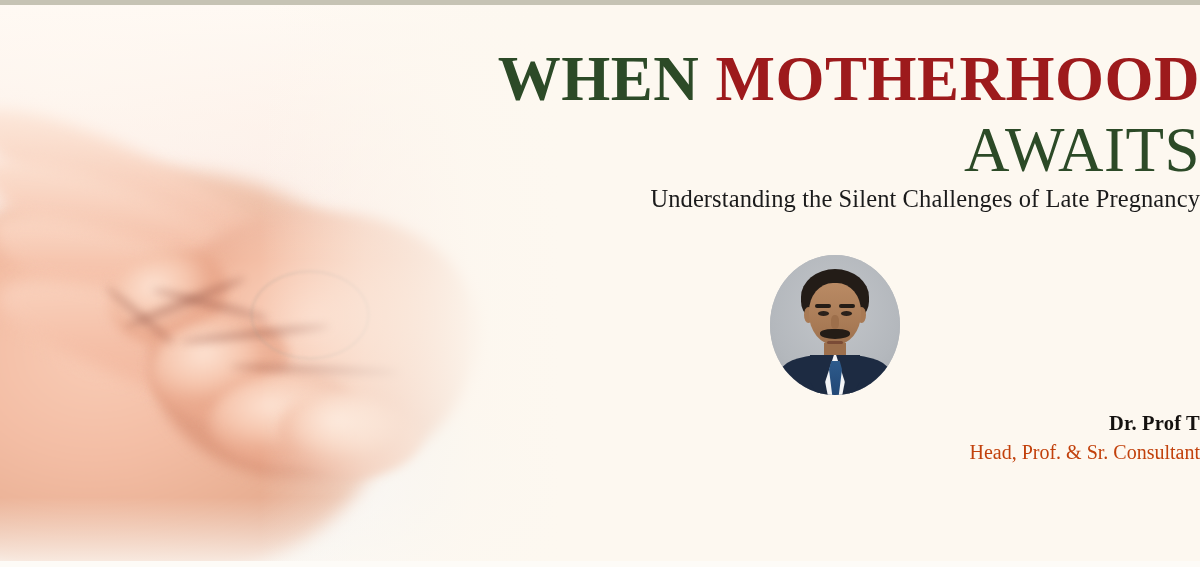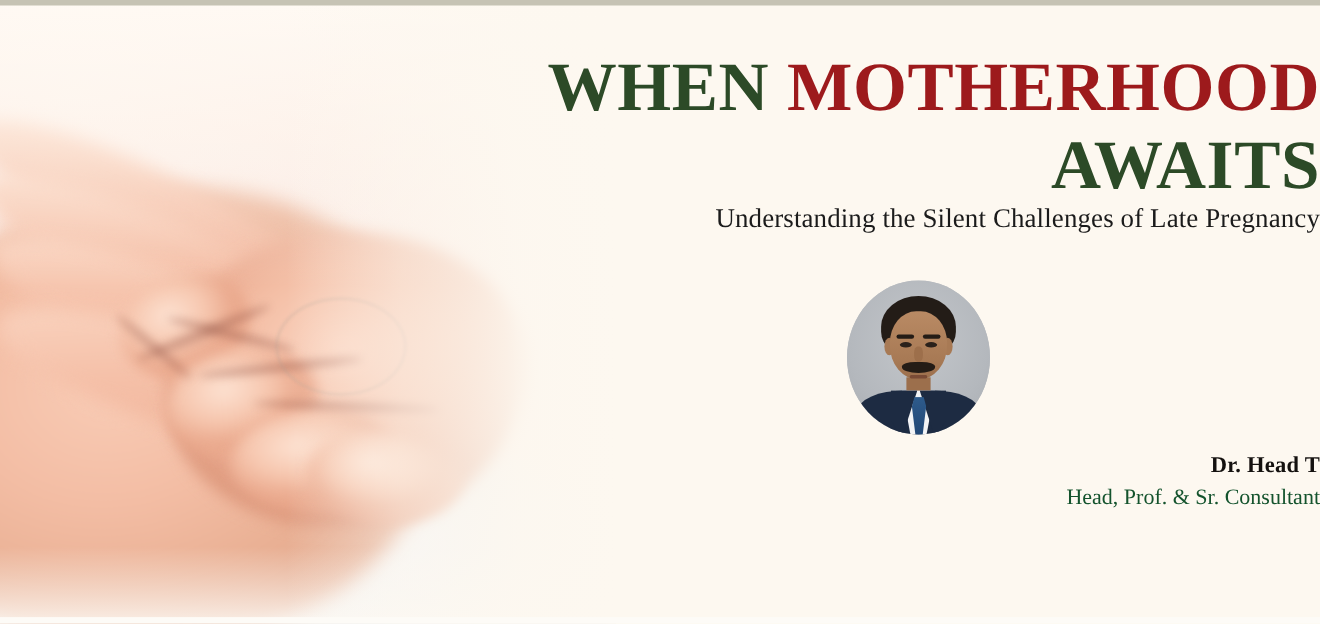--- a/index.html
+++ b/index.html
@@ -138,21 +138,21 @@
     margin-top:30px;
     font-size:63px;
     font-weight:bold;
     letter-spacing:.5px;
     line-height:1.07;
     white-space:nowrap;
   }
   .t-green { color:#2c4a27; }
   .t-red   { color:#9d1a1c; }
   .title-l2 {
-    font-size:63px; font-weight:bold; color:#2c4a27;
+    font-size:63px; font-weight:normal; color:#2c4a27;
     line-height:1.07; letter-spacing:.5px;
     margin-top:4px;
   }
   .subtitle {
     font-size:24.5px;
     color:#1b1b1b;
     letter-spacing:.1px;
     white-space:nowrap;
   }
 
@@ -219,21 +219,21 @@
     clip-path:polygon(18% 0, 82% 0, 100% 22%, 70% 100%, 30% 100%, 0 22%);
   }
 
   .doc-name {
     margin-top:17px;
     font-size:20.5px; font-weight:bold; color:#14110f;
     letter-spacing:.2px;
   }
   .doc-role {
     margin-top:4px;
-    font-size:20px; color:#14532d;
+    font-size:20px; color:#c2410c;
     line-height:1.33;
   }
 </style>
 </head>
 <body>
 
 <div id="poster">
 
   <div class="edge-top"></div>
 
@@ -286,19 +286,19 @@
         <div class="hs-nose"></div>
         <div class="hs-mous"></div>
         <div class="hs-mouth"></div>
         <div class="hs-shirt"></div>
         <div class="hs-lapel-l"></div>
         <div class="hs-lapel-r"></div>
         <div class="hs-tie"></div>
       </div>
     </div>
 
-    <div class="doc-name">Dr. Head T</div>
+    <div class="doc-name">Dr. Prof T</div>
     <div class="doc-role">Head, Prof. &amp; Sr. Consultant</div>
 
   </div>
 
   <div class="edge-bottom"></div>
 </div>
 
 </body></html>

